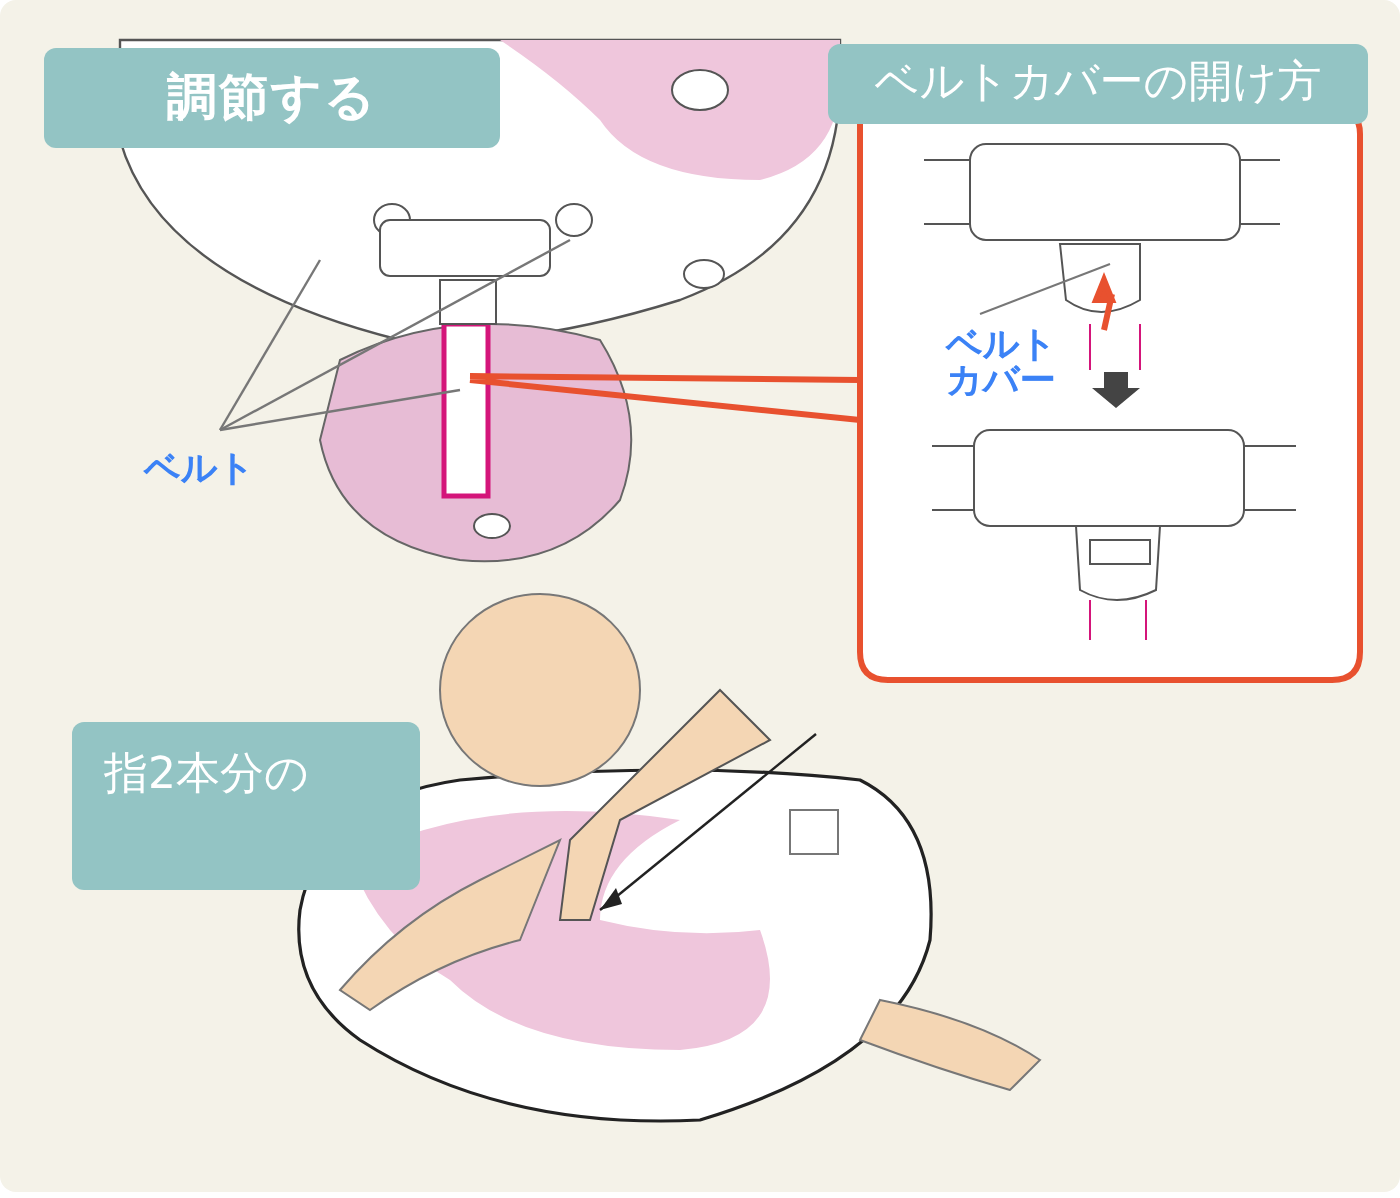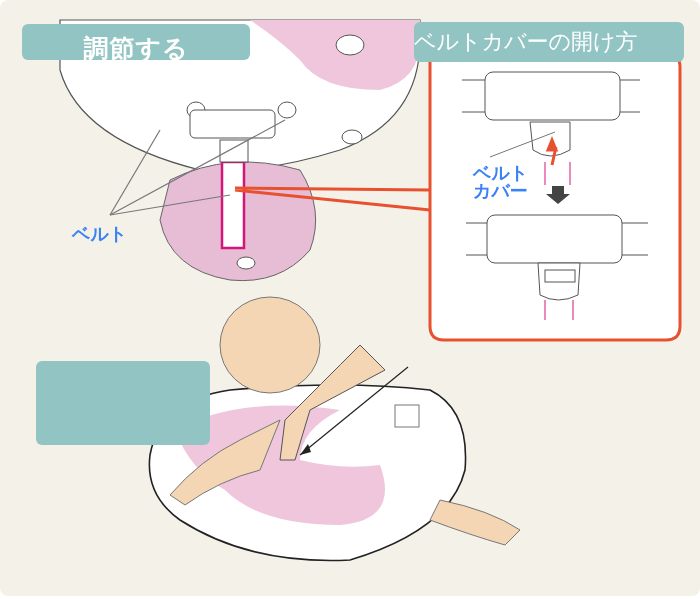--- a/index.html
+++ b/index.html
@@ -1,22 +1,22 @@
 <!DOCTYPE html>
 <html><head>
 <meta charset="utf-8">
 <style>
   html,body{margin:0;padding:0;background:#fff;}
   body{width:700px;height:599px;position:relative;overflow:hidden;font-family:"DejaVu Sans",sans-serif;}
   .panel{position:absolute;left:0;top:0;width:700px;height:596px;background:#f4f2e8;border-radius:8px;}
   .art{position:absolute;left:0;top:0;width:700px;height:599px;}
   .callout{position:absolute;background:#93c4c4;color:#fff;border-radius:6px;font-weight:bold;}
-  .c1{left:22px;top:24px;width:228px;height:36px;font-size:25px;line-height:50px;text-align:center;letter-spacing:1px;}
+  .c1{left:22px;top:24px;width:228px;height:50px;font-size:25px;line-height:50px;text-align:center;letter-spacing:1px;}
   .c3{left:36px;top:361px;width:174px;height:84px;font-size:22px;line-height:30px;padding:12px 0 0 16px;box-sizing:border-box;font-weight:normal;}
-  .c4{left:414px;top:22px;width:270px;height:40px;font-size:22px;line-height:40px;font-weight:normal;}
+  .c4{left:414px;top:22px;width:270px;height:40px;font-size:22px;line-height:40px;text-align:center;font-weight:normal;}
   .label{position:absolute;color:#3b82f6;font-size:18px;font-weight:bold;}
   .l1{left:72px;top:222px;}
   .l2{left:473px;top:164px;line-height:18px;}
 </style>
 </head>
 <body>
 
 <div class="panel"></div>
 
 <svg class="art" viewBox="0 0 700 599">
@@ -74,19 +74,20 @@
   <path d="M360 345 L385 370 L310 410 L295 460 L280 460 L285 420 Q320 385 360 345 Z" fill="#f4d6b4" stroke="#555"></path>
   <line x1="408" y1="367" x2="300" y2="455" stroke="#222" stroke-width="1.2"></line>
   <path d="M300 455 L308 444 L311 452 Z" fill="#222"></path>
 
   <rect x="395" y="405" width="24" height="22" fill="#fff" stroke="#777"></rect>
 </svg>
 
 <div class="callout c1">調節する</div>
 <div class="callout c4">ベルトカバーの開け方</div>
 <div class="callout c3">
+  <div>指2本分の</div>
 </div>
 
 <div class="label l1">ベルト</div>
 <div class="label l2">
   <div>ベルト</div>
   <div>カバー</div>
 </div>
 
 </body></html>

